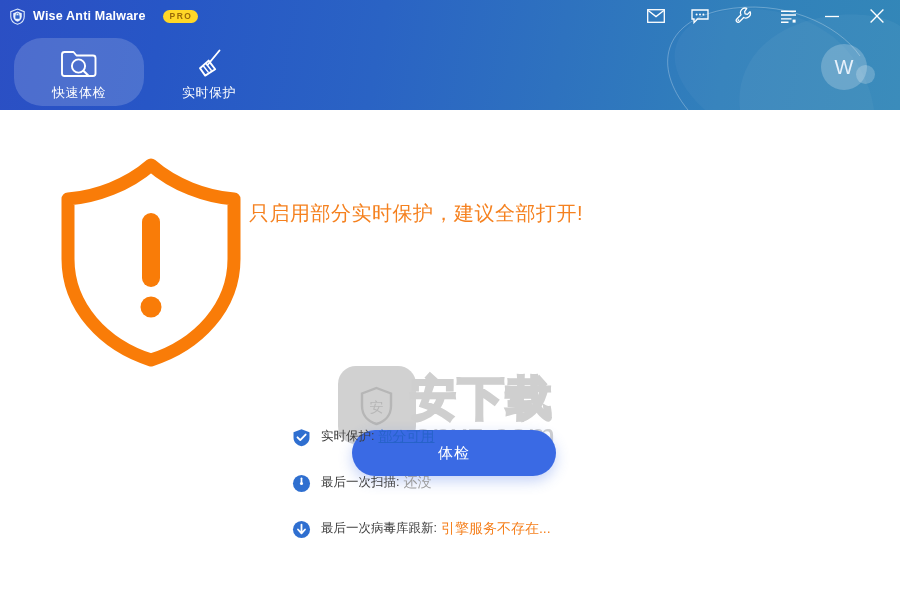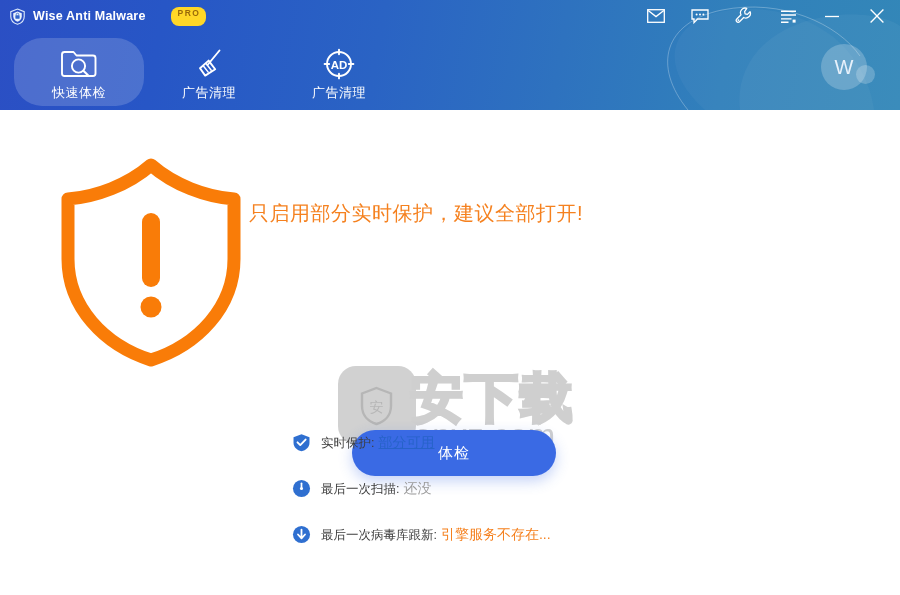--- a/index.html
+++ b/index.html
@@ -59,24 +59,24 @@
     font-weight: bold;
     letter-spacing: 0.2px;
     white-space: nowrap;
   }
   .pro-badge {
     background: #ffd727;
     color: #9a6a09;
     font-size: 8.5px;
     font-weight: bold;
     letter-spacing: 1.4px;
-    padding: 1px 6px 7px 7px;
+    padding: 1px 6px 1px 7px;
     border-radius: 8px;
     line-height: 11px;
-    margin-left: 18px;
+    margin-left: 10px;
   }
   .win-tools {
     position: absolute;
     right: 0; top: 0;
     height: 32px;
     display: flex;
     align-items: center;
   }
   .wt {
     width: 44px;
@@ -202,21 +202,21 @@
   }
   .wm-logo-shield {
     position: absolute;
     left: 22px; top: 20px;
     width: 33px; height: 40px;
   }
   .wm-cn {
     position: absolute;
     left: 72px;
     top: 2px;
-    font-size: 53px;
+    font-size: 46px;
     font-weight: bold;
     letter-spacing: 2px;
     color: transparent;
     -webkit-text-stroke: 3px #cfcfcf;
     line-height: 60px;
     white-space: nowrap;
     text-align: right;
   }
   .wm-en {
     position: absolute;
@@ -248,21 +248,21 @@
 
   
   .status-list {
     position: absolute;
     left: 292px;
     top: 318px;
     width: 330px;
   }
   .status-row {
     display: flex;
-    align-items: flex-end;
+    align-items: flex-start;
     height: 24px;
     margin-bottom: 22px;
   }
   .status-icon {
     width: 19px;
     height: 19px;
     margin-right: 10px;
     flex: 0 0 19px;
     display: block;
   }
@@ -366,33 +366,23 @@
 
 
       <div class="tab">
         <div class="tab-icon">
           <svg width="34" height="34" viewBox="0 0 34 34">
             <path d="M27.5 3.5 L15.5 18" fill="none" stroke="#ffffff" stroke-width="1.9" stroke-linecap="round"></path>
             <path d="M16.6 13.6 L8.0 21.3 L13.2 28.6 L23.2 22.3 Z" fill="none" stroke="#ffffff" stroke-width="1.9" stroke-linejoin="round"></path>
             <path d="M11.2 18.7 L16.6 25.6 M13.9 16.3 L19.6 23.7" stroke="#ffffff" stroke-width="1.5"></path>
           </svg>
         </div>
-        <div class="tab-label">广告清理</div>
-      </div>
-
-      <div class="tab">
-        <div class="tab-icon">
-          <svg width="34" height="34" viewBox="0 0 34 34">
-            <circle cx="17" cy="17" r="12" fill="none" stroke="#ffffff" stroke-width="1.9"></circle>
-            <path d="M17 2.6 V7.2 M17 26.8 V31.4 M2.6 17 H7.2 M26.8 17 H31.4" stroke="#ffffff" stroke-width="1.9" stroke-linecap="round"></path>
-            <text x="17" y="21.6" text-anchor="middle" fill="#ffffff" font-size="11.5" font-weight="bold" font-family="Liberation Sans, sans-serif">AD</text>
-          </svg>
-        </div>
-        <div class="tab-label">广告清理</div>
-      </div>
+        <div class="tab-label">实时保护</div>
+      </div>
+
     </div>
 
     <div class="avatar">
       <div class="avatar-dot"></div>
       <div class="avatar-main">W</div>
     </div>
   </div>
 
   <div class="content">
 

